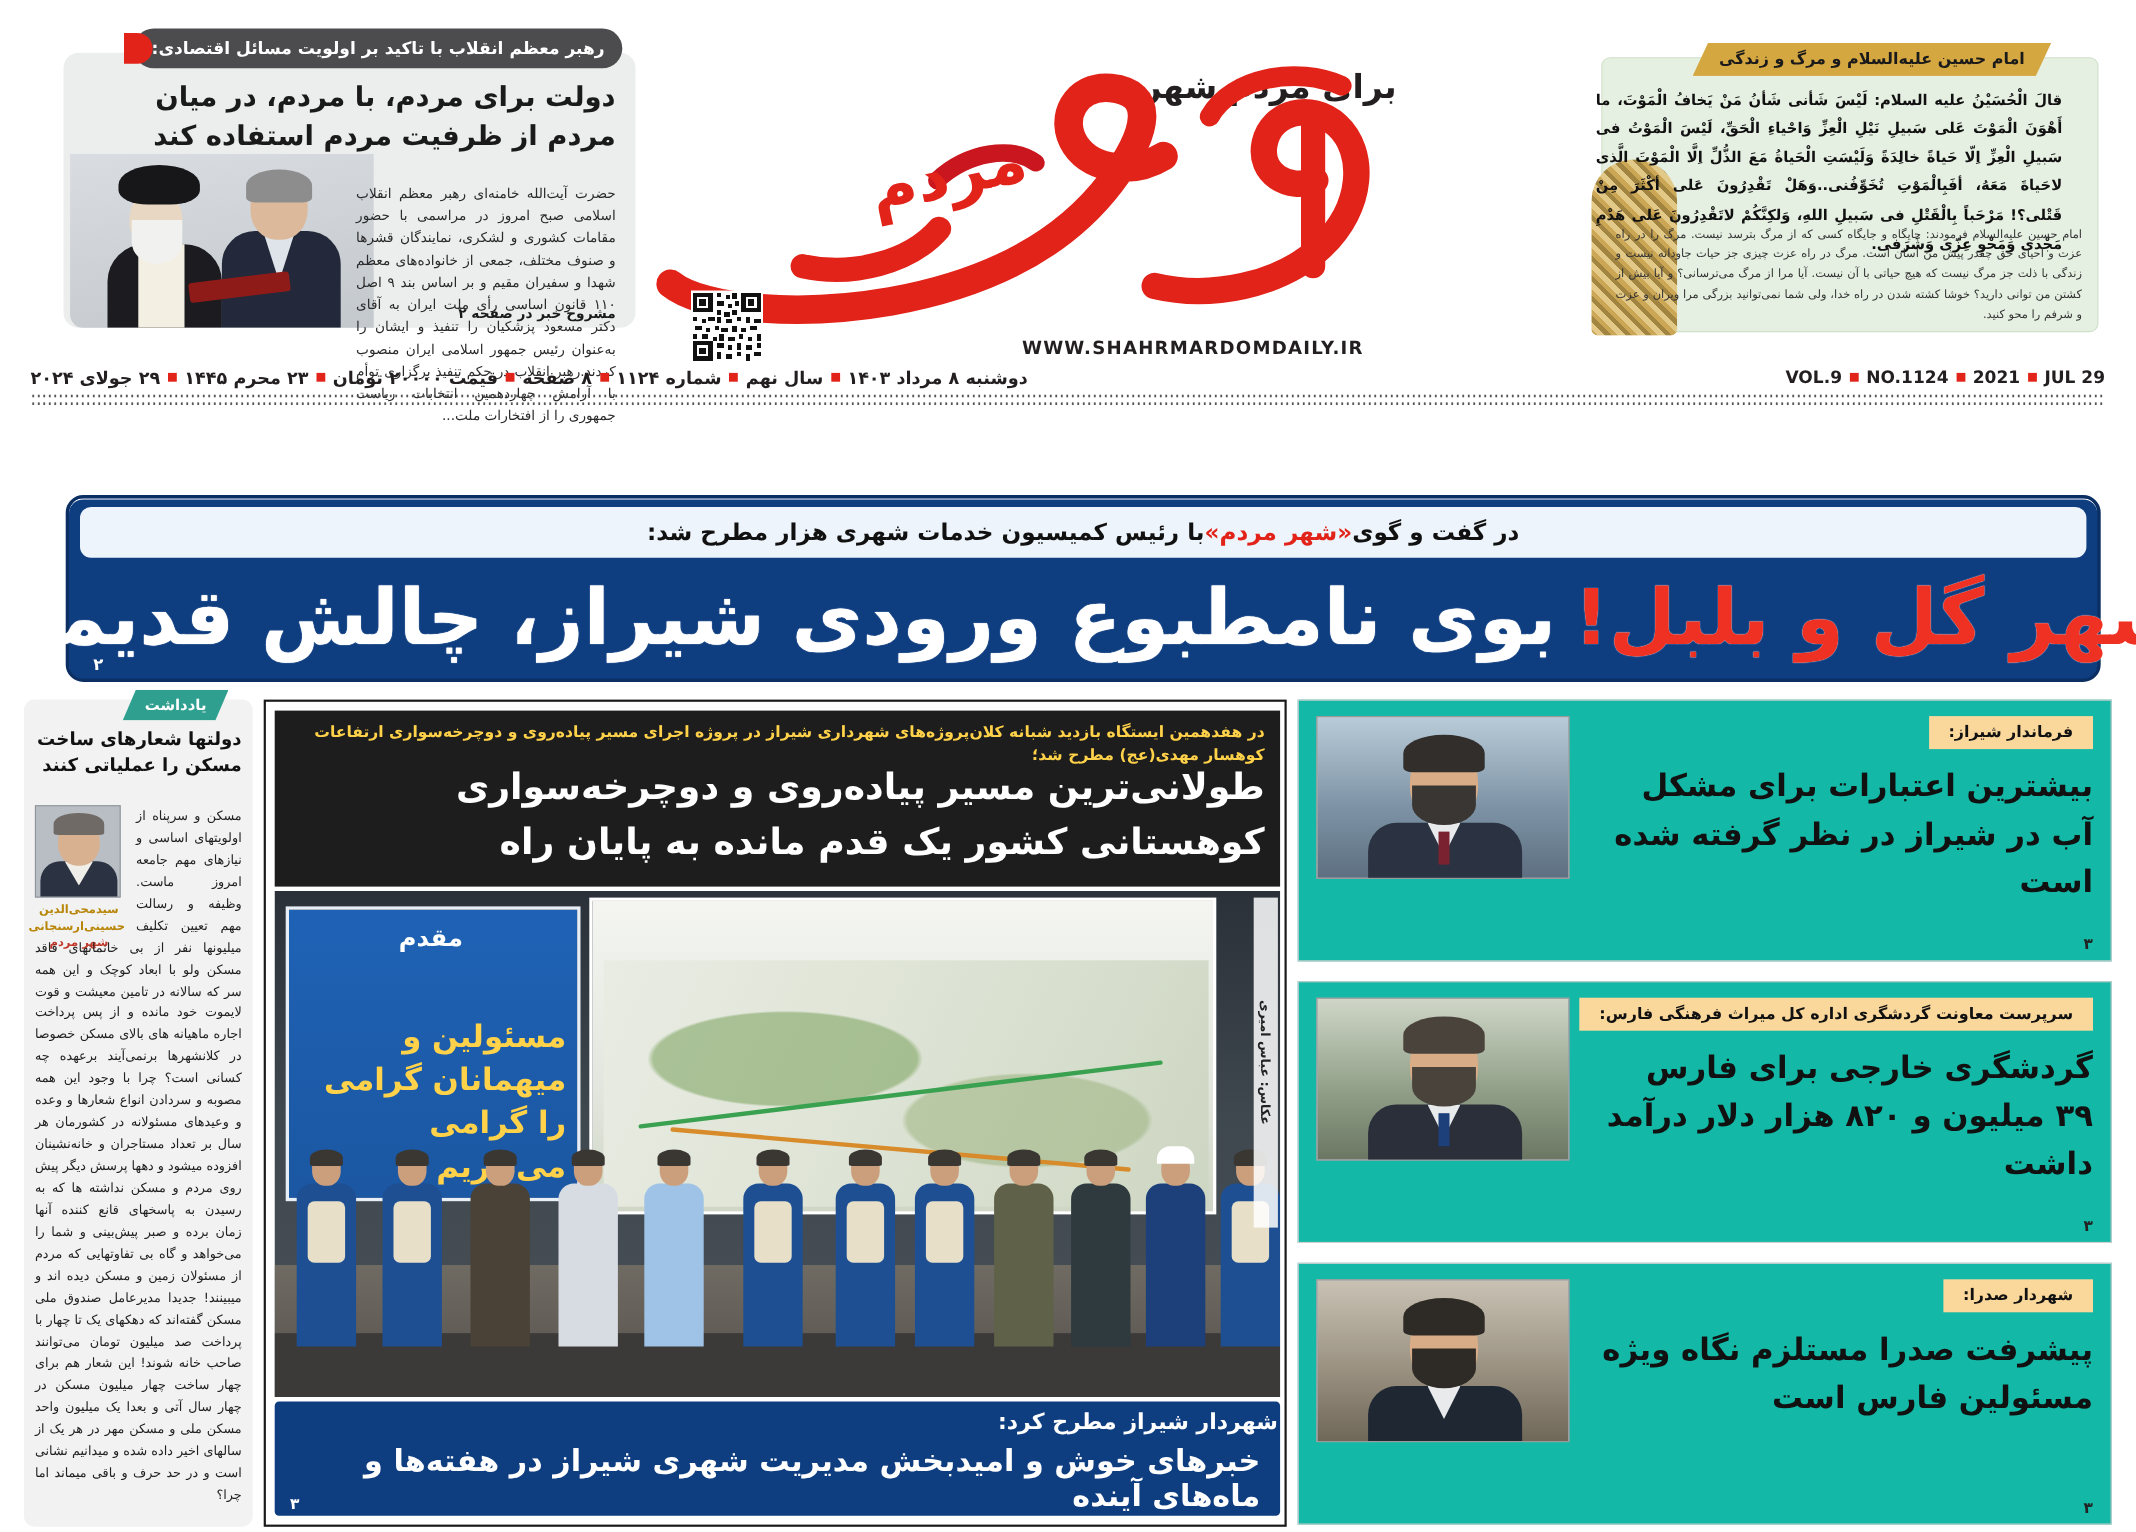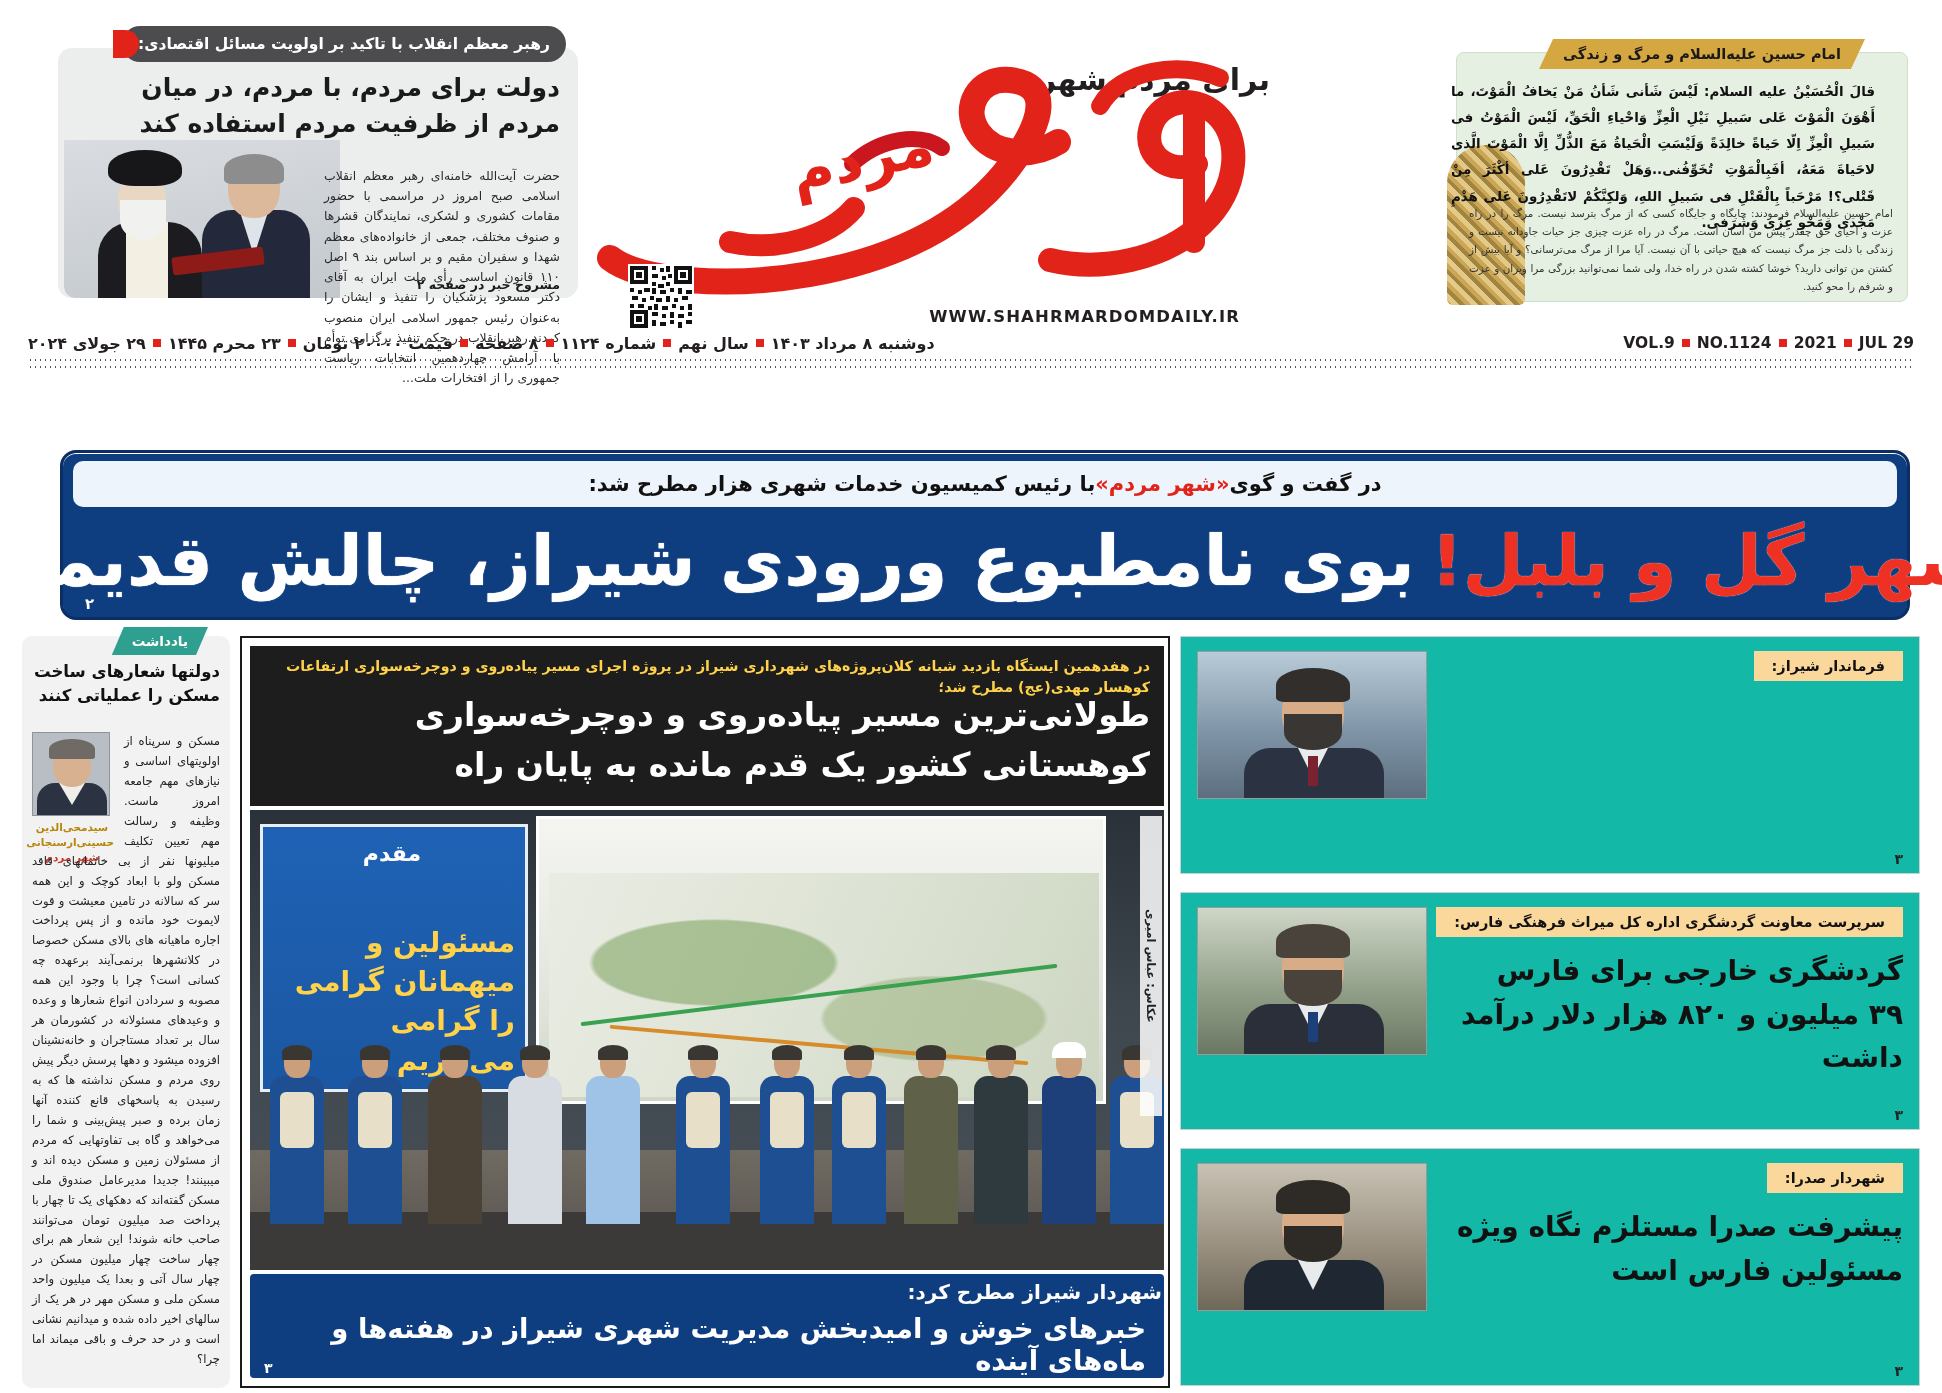--- a/index.html
+++ b/index.html
@@ -583,20 +583,21 @@
         <div class="cap-kicker">شهردار شیراز مطرح کرد:</div>
         <div class="cap-title">خبرهای خوش و امیدبخش مدیریت شهری شیراز در هفته‌ها و ماه‌های آینده</div>
         <div class="cap-page">۳</div>
       </div>
     </div>
 
     <div class="rail">
 
       <div class="rcard c1">
         <div class="rcard-kicker">فرماندار شیراز:</div>
+        <div class="rcard-title">بیشترین اعتبارات برای مشکل آب در شیراز در نظر گرفته شده است</div>
         <div class="rcard-photo">
           <div class="rp-bg" style="background:linear-gradient(180deg,#b9cbd8 0%,#7e94a6 55%,#5d6f80 100%)"></div>
           <div class="rp-body"></div>
             <div class="rp-shirt"></div>
             <div class="rp-tie"></div>
           <div class="rp-head"></div>
             <div class="rp-beard"></div>
             <div class="rp-hair"></div>
         </div>
         <div class="rcard-page">۳</div>

